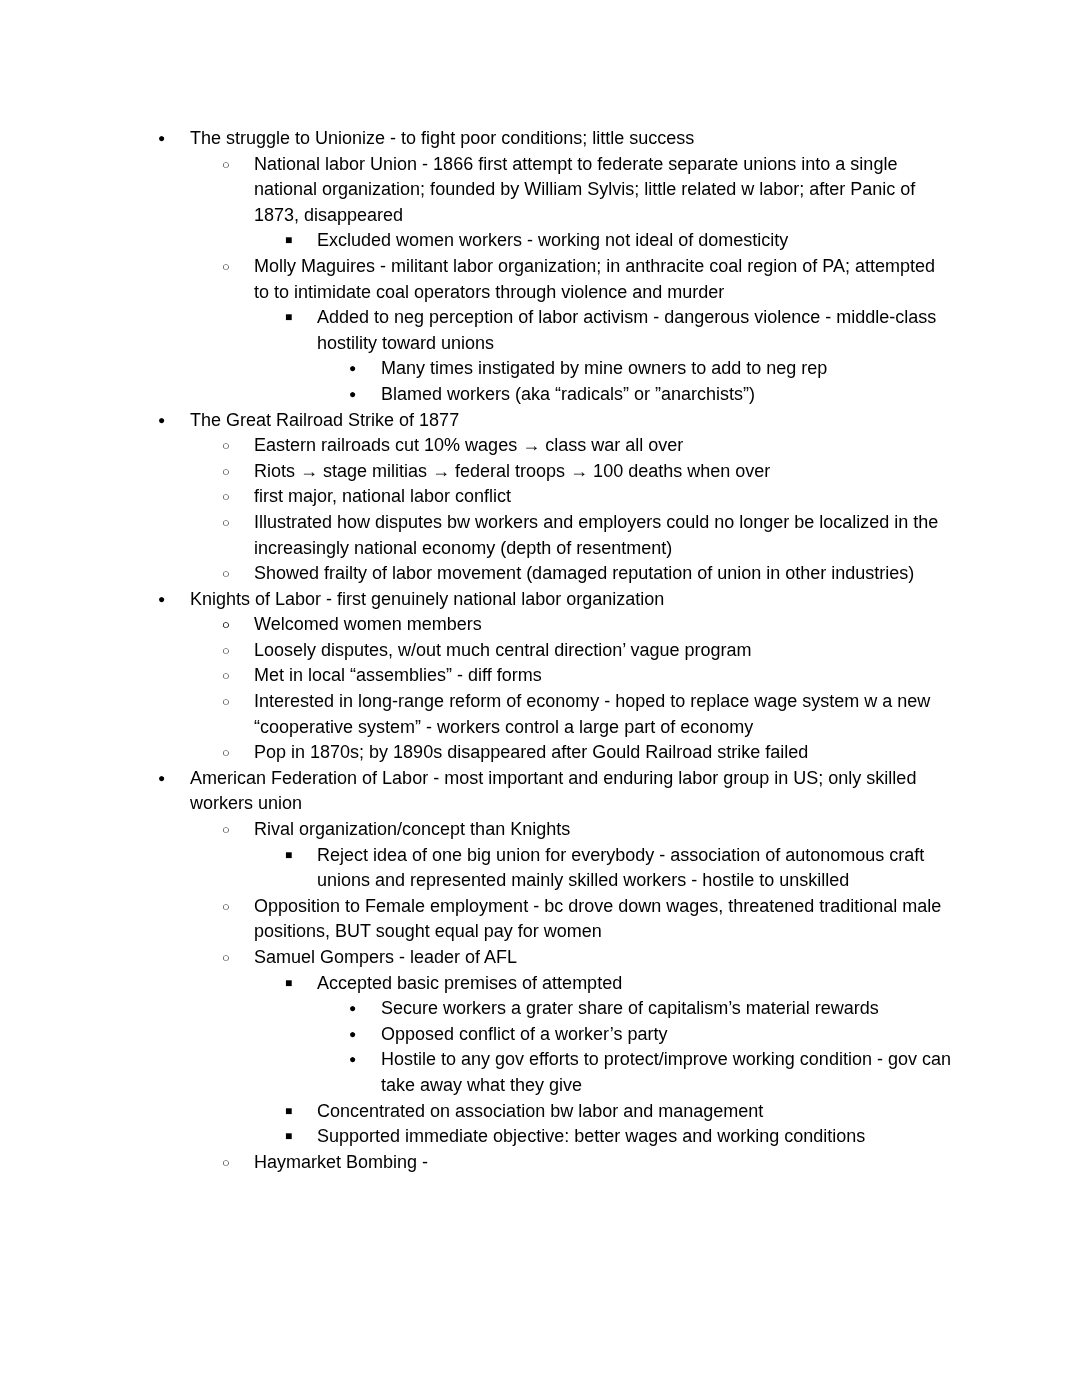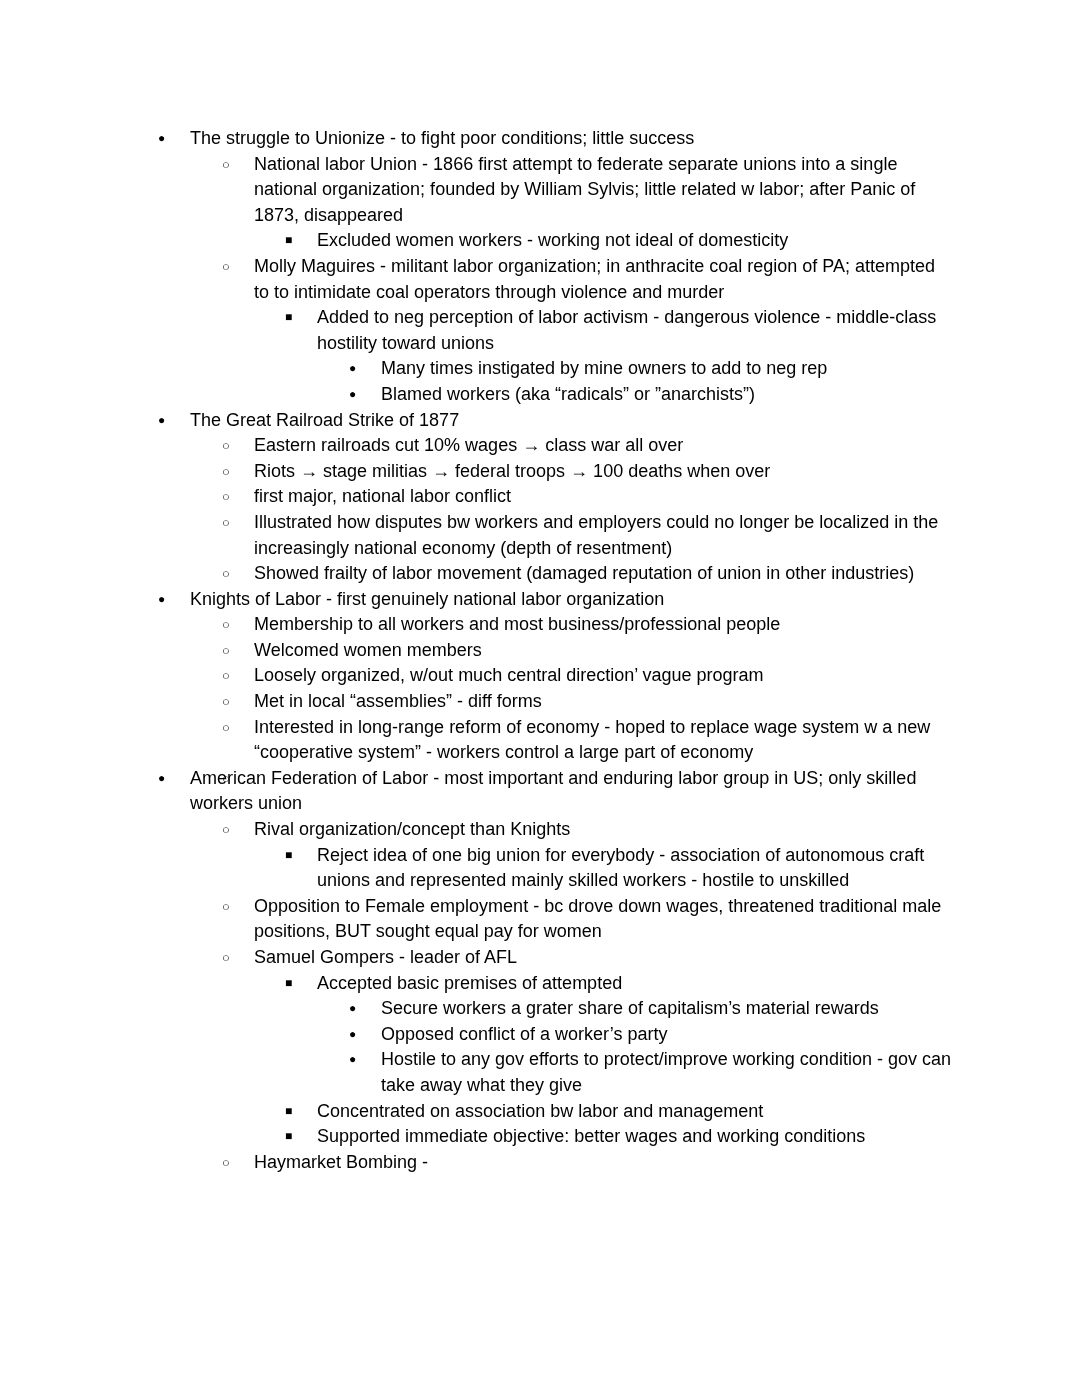--- a/index.html
+++ b/index.html
@@ -60,26 +60,26 @@
       <div class="li level-3"><span class="bullet b-square">■</span><span class="txt">Added to neg perception of labor activism - dangerous violence - middle-class hostility toward unions</span></div>
       <div class="li level-4"><span class="bullet b-disc">●</span><span class="txt">Many times instigated by mine owners to add to neg rep</span></div>
       <div class="li level-4"><span class="bullet b-disc">●</span><span class="txt">Blamed workers (aka “radicals” or ”anarchists”)</span></div>
       <div class="li level-1"><span class="bullet b-disc">●</span><span class="txt">The Great Railroad Strike of 1877</span></div>
       <div class="li level-2"><span class="bullet b-circle">○</span><span class="txt">Eastern railroads cut 10% wages → class war all over</span></div>
       <div class="li level-2"><span class="bullet b-circle">○</span><span class="txt">Riots → stage militias → federal troops → 100 deaths when over</span></div>
       <div class="li level-2"><span class="bullet b-circle">○</span><span class="txt">first major, national labor conflict</span></div>
       <div class="li level-2"><span class="bullet b-circle">○</span><span class="txt">Illustrated how disputes bw workers and employers could no longer be localized in the increasingly national economy (depth of resentment)</span></div>
       <div class="li level-2"><span class="bullet b-circle">○</span><span class="txt">Showed frailty of labor movement (damaged reputation of union in other industries)</span></div>
       <div class="li level-1"><span class="bullet b-disc">●</span><span class="txt"><span class="lead">Knights of Labor</span> - first genuinely national labor organization</span></div>
-      <div class="li level-2"><span class="bullet b-circle">○</span><span class="txt">Membership to all workers and most business/professional people</span></div>
+      <div class="li level-2"><span class="bullet b-circle">○</span></div>
       <div class="li level-2"><span class="bullet b-circle">○</span><span class="txt">Welcomed women members</span></div>
-      <div class="li level-2"><span class="bullet b-circle">○</span><span class="txt">Loosely organized, w/out much central direction’ vague program</span></div>
+      <div class="li level-2"><span class="bullet b-circle">○</span><span class="txt">Loosely disputes, w/out much central direction’ vague program</span></div>
       <div class="li level-2"><span class="bullet b-circle">○</span><span class="txt">Met in local “assemblies” - diff forms</span></div>
       <div class="li level-2"><span class="bullet b-circle">○</span><span class="txt">Interested in long-range reform of economy - hoped to replace wage system w a new “cooperative system” - workers control a large part of economy</span></div>
-      <div class="li level-2"><span class="bullet b-circle">○</span></div>
+      <div class="li level-2"><span class="bullet b-circle">○</span><span class="txt">Pop in 1870s; by 1890s disappeared after Gould Railroad strike failed</span></div>
       <div class="li level-1"><span class="bullet b-disc">●</span><span class="txt"><span class="lead">American Federation of Labor</span> - most important and enduring labor group in US; only skilled workers union</span></div>
       <div class="li level-2"><span class="bullet b-circle">○</span><span class="txt">Rival organization/concept than Knights</span></div>
       <div class="li level-3"><span class="bullet b-square">■</span><span class="txt">Reject idea of one big union for everybody - association of autonomous craft unions and represented mainly skilled workers - hostile to unskilled</span></div>
       <div class="li level-2"><span class="bullet b-circle">○</span><span class="txt">Opposition to Female employment - bc drove down wages, threatened traditional male positions, BUT sought equal pay for women</span></div>
       <div class="li level-2"><span class="bullet b-circle">○</span><span class="txt"><span class="lead">Samuel Gompers</span> - leader of AFL</span></div>
       <div class="li level-3"><span class="bullet b-square">■</span><span class="txt">Accepted basic premises of attempted</span></div>
       <div class="li level-4"><span class="bullet b-disc">●</span><span class="txt">Secure workers a grater share of capitalism’s material rewards</span></div>
       <div class="li level-4"><span class="bullet b-disc">●</span><span class="txt">Opposed conflict of a worker’s party</span></div>
       <div class="li level-4"><span class="bullet b-disc">●</span><span class="txt">Hostile to any gov efforts to protect/improve working condition - gov can take away what they give</span></div>
       <div class="li level-3"><span class="bullet b-square">■</span><span class="txt">Concentrated on association bw labor and management</span></div>

